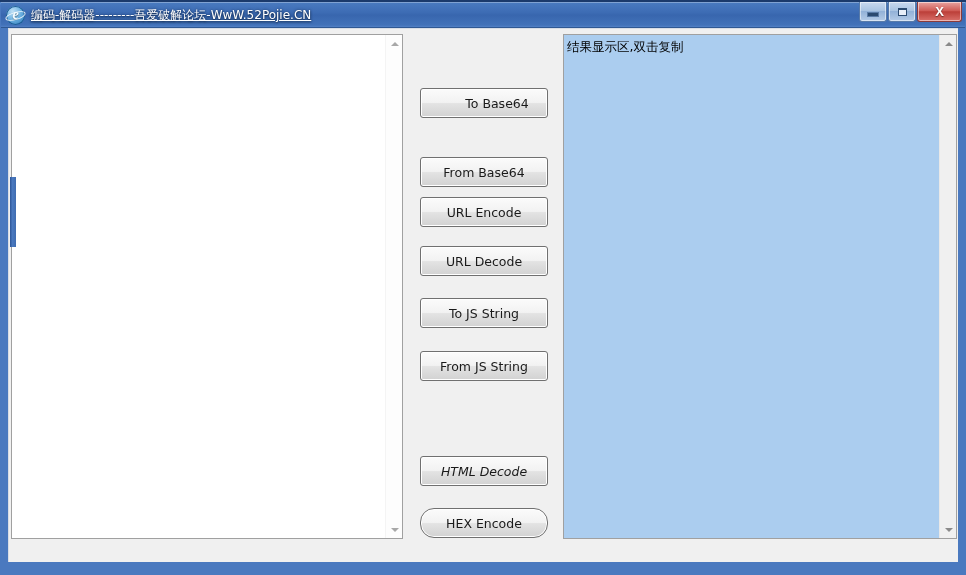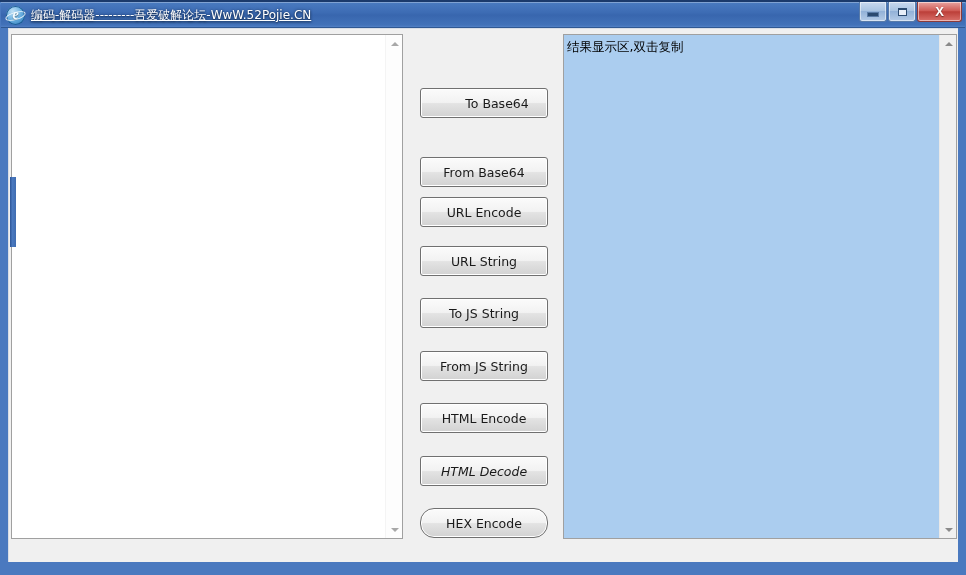--- a/index.html
+++ b/index.html
@@ -363,30 +363,27 @@
         <div class="actbtn" style="top: 59px; padding-left: 28px;">
           <span>To Base64</span>
         </div>
         <div class="actbtn" style="top: 128px;">
           <span>From Base64</span>
         </div>
         <div class="actbtn" style="top: 152px; margin-top: 16px;">
           <span>URL Encode</span>
         </div>
         <div class="actbtn" style="top: 217px;">
-          <span>URL String</span>
+          <span>URL Decode</span>
         </div>
         <div class="actbtn" style="top: 322px;">
           <span>From JS String</span>
         </div>
         <div class="actbtn" style="top: 269px;">
           <span>To JS String</span>
-        </div>
-        <div class="actbtn" style="top: 374px;">
-          <span>HTML Encode</span>
         </div>
         <div class="actbtn" style="top: 427px; font-style: italic;">
           <span>HTML Decode</span>
         </div>
         <div class="actbtn" style="top: 479px; border-radius: 14px;">
           <span>HEX Encode</span>
         </div>
       </div>
 
     <div class="textarea-frame" id="result-area">

